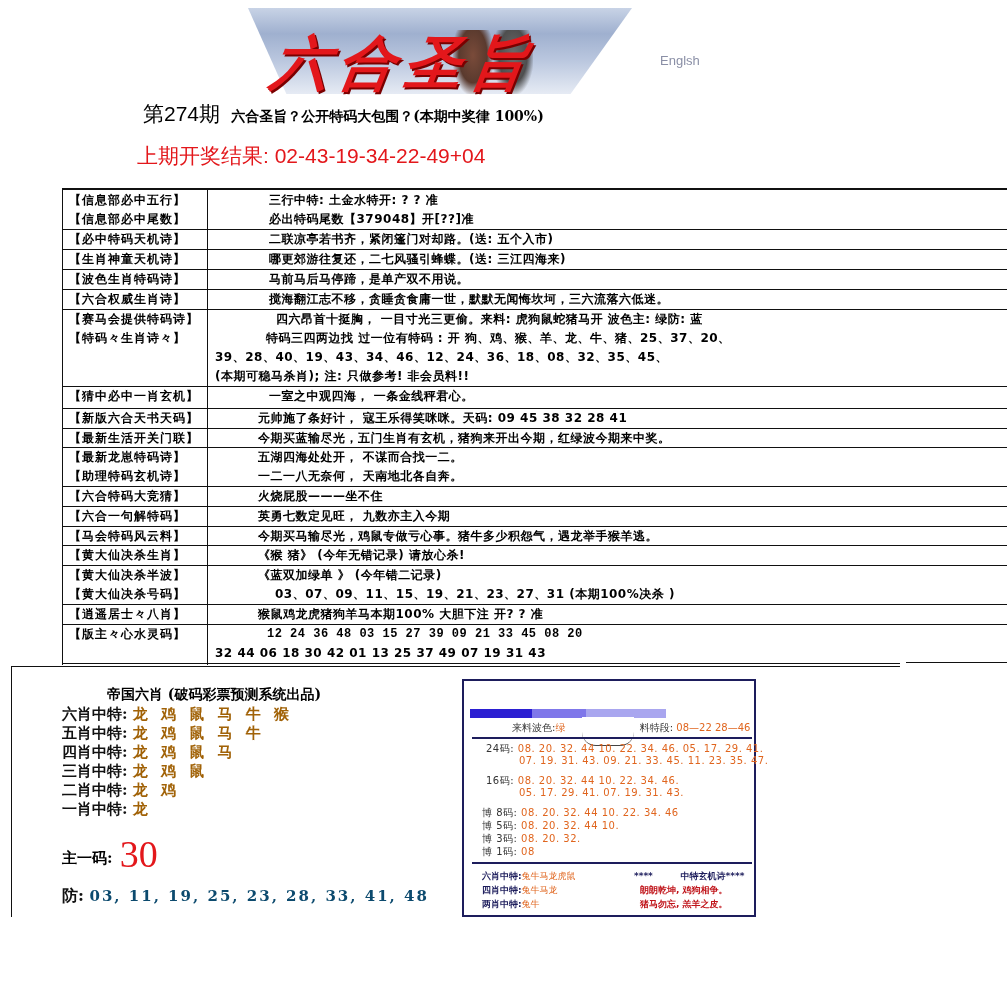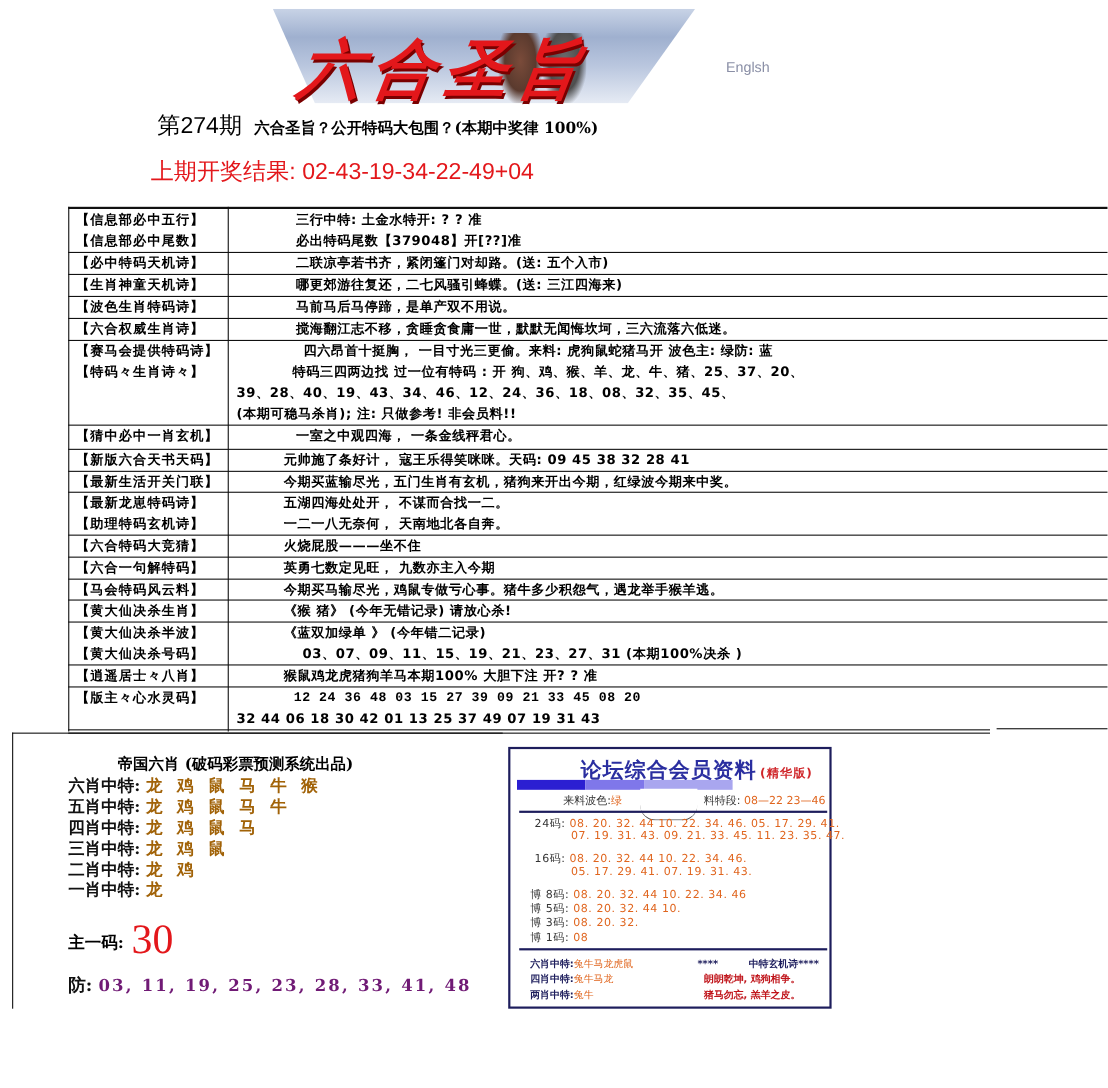--- a/index.html
+++ b/index.html
@@ -51,21 +51,21 @@
   .zrow { position: absolute; left: 62px; font-size: 15px; font-weight: bold; white-space: nowrap;
           font-family: "DejaVu Serif", "Liberation Serif", serif; }
   .zrow .zl { color: #111; }
   .zrow .zv { color: #a16207; letter-spacing: 4px; }
   .main-code { position: absolute; left: 62px; top: 832px; white-space: nowrap; }
   .main-code .mlbl { font-size: 15px; font-weight: bold; font-family: "DejaVu Serif", serif; }
   .main-code .mval { font-size: 38px; color: #e3171b; font-family: "Liberation Serif", serif; margin-left: 2px; vertical-align: -4px; }
   .guard { position: absolute; left: 62px; top: 886px; white-space: nowrap;
            font-family: "DejaVu Serif", "Liberation Serif", serif; font-weight: bold; }
   .guard .glbl { font-size: 16px; color:#111; }
-  .guard .gval { font-size: 15px; color: #701a75; letter-spacing: 2px; margin-top: 10px; }
+  .guard .gval { font-size: 15px; color: #0c4a6e; letter-spacing: 2px; margin-top: 10px; }
 
   
   .forum-card { position: absolute; left: 462px; top: 679px; width: 294px; height: 238px;
                 border: 2px solid #1d1d5c; box-sizing: border-box; background: #fff; }
   .forum-title { position: absolute; left: 64px; top: 6px; font-size: 19px; font-weight: bold; color: #2a2ea0;
                  font-family: "DejaVu Sans", sans-serif; white-space: nowrap; letter-spacing: 1px; }
   .forum-edition { font-size: 11px; color: #d0262a; margin-left: 3px; }
   .bar-dark { position: absolute; left: 6px; top: 28px; width: 62px; height: 9px; background: #2b1fd2; }
   .bar-mid  { position: absolute; left: 68px; top: 28px; width: 54px; height: 9px; background: #7f77ea; }
   .bar-light{ position: absolute; left: 122px; top: 28px; width: 80px; height: 9px; background: #a9a6ef; }
@@ -274,32 +274,29 @@
 <div class="main-code">
   <span class="mlbl">主一码:</span>
   <span class="mval">30</span>
 </div>
 <div class="guard">
   <span class="glbl">防:</span>
   <span class="gval">03, 11, 19, 25, 23, 28, 33, 41, 48</span>
 </div>
 
 <div class="forum-card">
-  <div class="forum-title">
-    <span>论坛综合会员资料</span><span class="forum-edition">(精华版)</span>
-  </div>
   <div class="bar-dark"></div>
   <div class="bar-mid"></div>
   <div class="bar-light"></div>
 
   <div class="forum-line1">
     <span>来料波色:</span><span class="orange">绿</span>
     <span style="display:inline-block;width:68px;"></span>
     <span>料特段:</span>
-    <span class="orange">08—22  23—46</span>
+    <span class="orange">08—22  28—46</span>
   </div>
   <div class="white-patch"></div>
   <div class="forum-rule"></div>
 
   <div class="frow" style="left:22px; top:61px;">
     <span>24码:</span>
     <span class="orange">08. 20. 32. 44  10. 22. 34. 46. 05. 17. 29. 41.</span>
   </div>
   <div class="frow" style="left:55px; top:74px;">
     <span class="orange">07. 19. 31. 43. 09. 21. 33. 45. 11. 23. 35. 47.</span>

